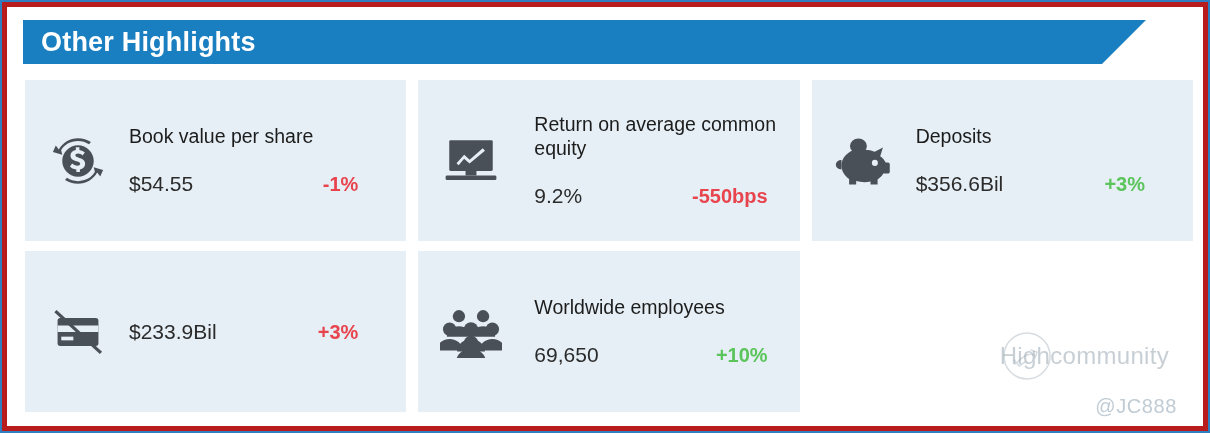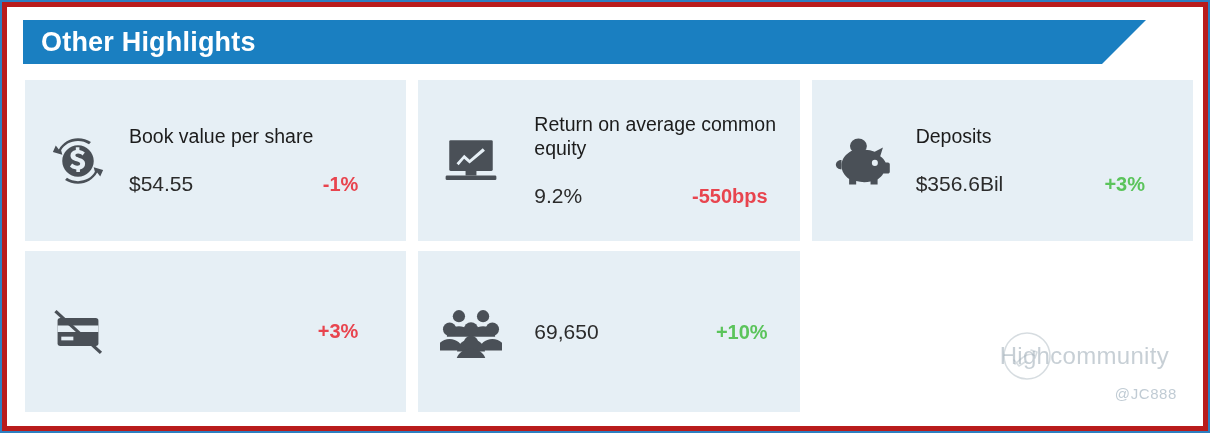--- a/index.html
+++ b/index.html
@@ -159,22 +159,22 @@
     font-size: 24px;
     color: #9aa9b4;
     opacity: 0.55;
     letter-spacing: 0.3px;
     white-space: nowrap;
     pointer-events: none;
   }
   .wm-handle {
     position: absolute;
     right: 26px;
-    bottom: 24px;
-    font-size: 15px;
+    bottom: 8px;
+    font-size: 20px;
     color: #b6c3cd;
     opacity: 0.85;
     letter-spacing: 0.6px;
     white-space: nowrap;
     pointer-events: none;
   }
 </style>
 </head>
 <body>
 
@@ -248,20 +248,21 @@
         <div class="card-icon">
           <svg width="60" height="52" viewBox="0 0 64 56" fill="currentColor">
             <rect x="10" y="13" width="44" height="30" rx="3"></rect>
             <rect x="10" y="21" width="44" height="7" fill="#e6eff5"></rect>
             <rect x="14" y="33" width="13" height="4" fill="#e6eff5"></rect>
             <path d="M6.5 6.8l2.4-2.4 49 45-2.4 2.4z"></path>
           </svg>
         </div>
         <div class="card-body">
           <div class="card-figures">
+            <div class="card-value">$233.9Bil</div>
             <div class="card-delta neg">+3%</div>
           </div>
         </div>
       </div>
 
       <div class="card r2 c3">
         <div class="card-icon">
           <svg width="62" height="52" viewBox="0 0 66 56" fill="currentColor">
             <g>
               <circle cx="20" cy="11" r="6.6"></circle>
@@ -273,20 +274,21 @@
               <circle cx="56" cy="25" r="7.2"></circle>
               <path d="M42 48c0-6.9 6.3-12.4 14-12.4S70 41.1 70 48z"></path>
               <circle cx="33" cy="25" r="7.6"></circle>
               <path d="M18 49c0-7.3 6.7-13.2 15-13.2S48 41.7 48 49z"></path>
               <circle cx="33" cy="40" r="8"></circle>
               <path d="M17 60c0-7.7 7.2-13.9 16-13.9S49 52.3 49 60z"></path>
             </g>
           </svg>
         </div>
         <div class="card-body">
+          <div class="card-title">Worldwide employees</div>
           <div class="card-figures">
             <div class="card-value">69,650</div>
             <div class="card-delta pos">+10%</div>
           </div>
         </div>
       </div>
 
     </div>
 
     <div class="wm-logo">

